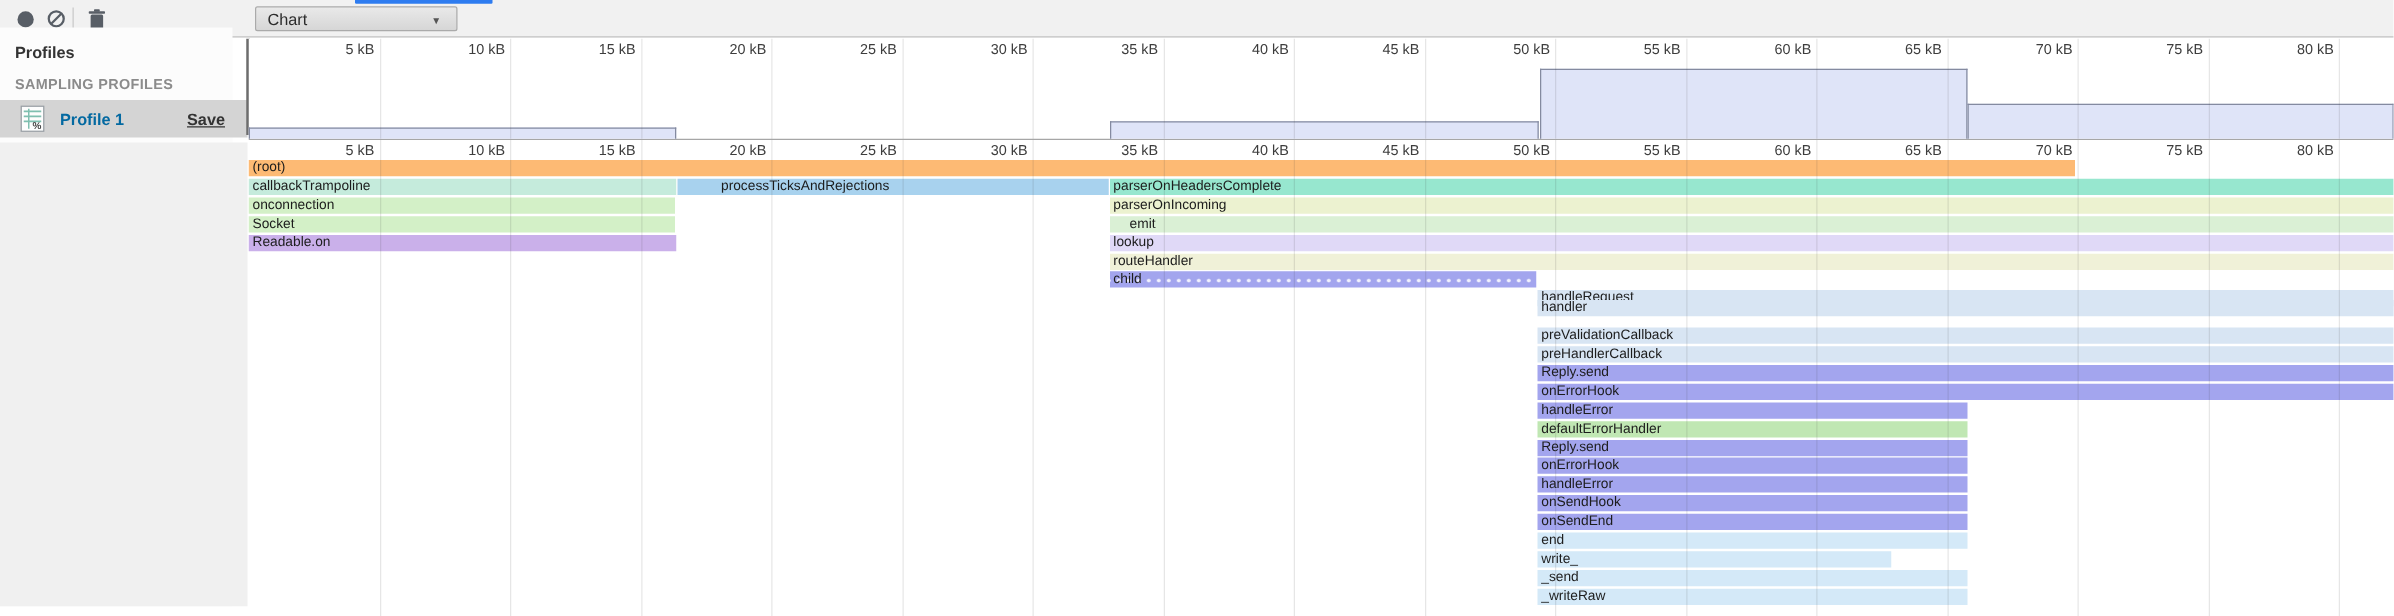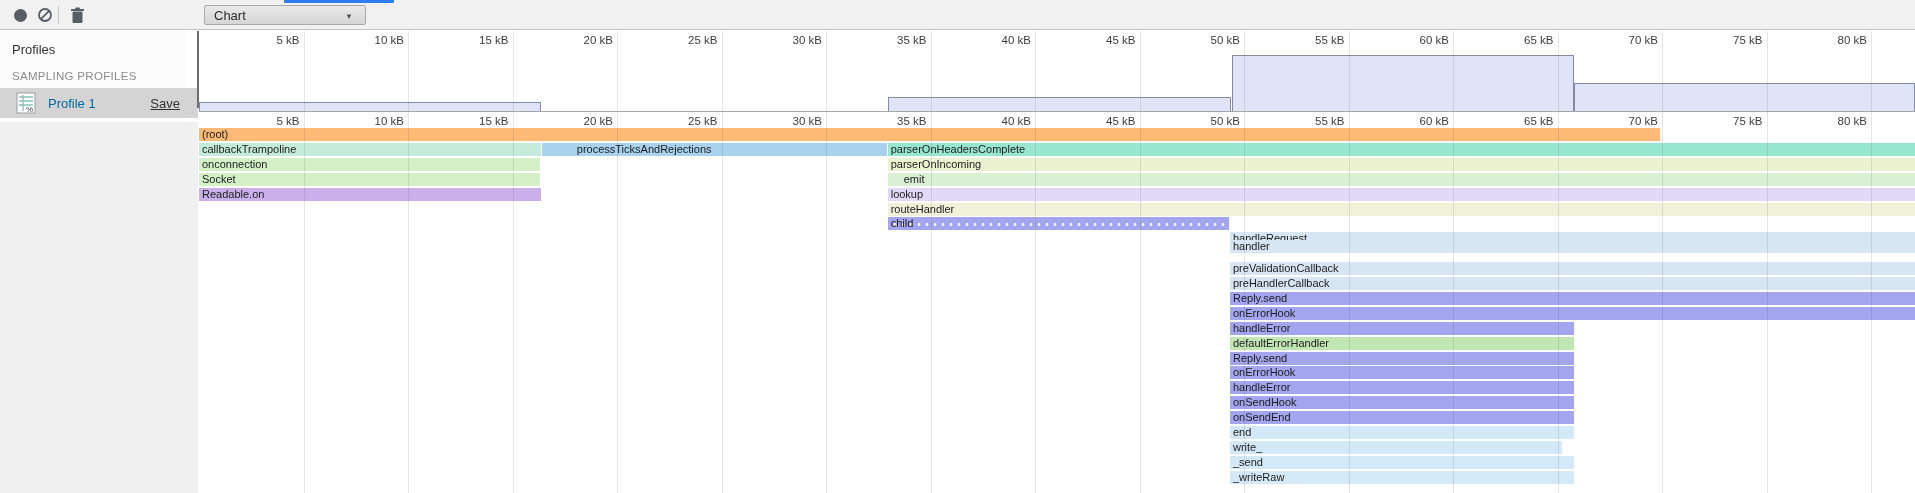--- a/index.html
+++ b/index.html
@@ -11,21 +11,21 @@
   .tool-btn{position:absolute;top:0;height:30px;display:flex;align-items:center;justify-content:center;cursor:pointer;}
   .record-dot{width:13px;height:13px;border-radius:50%;background:#585e66;}
   .tb-sep{position:absolute;left:58px;top:6px;width:1px;height:18px;background:#c9c9c9;}
   .tab-accent{position:absolute;top:0;height:3px;border-radius:0 0 1px 1px;}
   .chart-select{position:absolute;left:204px;top:5px;width:162px;height:20px;
         background:linear-gradient(#e9e9e9,#d6d6d6);border:1px solid #aaa;border-radius:2px;
         box-sizing:border-box;display:flex;align-items:center;cursor:pointer;}
   .chart-select .lbl{font-size:13px;color:#2b2b2b;padding-left:9px;}
   .chart-select .arrow{position:absolute;right:12px;top:6px;font-size:8px;color:#555;}
   
-  .sidebar{position:absolute;left:0;top:30px;width:186px;height:463px;background:#fcfcfc;}
+  .sidebar{position:absolute;left:0;top:22px;width:186px;height:463px;background:#fcfcfc;font-weight:bold;}
   .sb-title{position:absolute;left:12px;top:12px;font-size:13px;color:#333;}
   .sb-section{position:absolute;left:12px;top:40px;font-size:11.5px;color:#8b8b8b;letter-spacing:.3px;}
   .profile-row{position:absolute;left:0;top:58px;width:198px;height:30px;background:#d4d4d4;
                display:flex;align-items:center;cursor:pointer;}
   .profile-row .p-icon{margin-left:16px;}
   .profile-row .p-name{margin-left:12px;font-size:13px;color:#0369a1;}
   .save-link{position:absolute;right:6px;top:66px;font-size:13px;color:#333;
              text-decoration:underline;cursor:pointer;}
   .sb-filler{position:absolute;left:0;top:92px;width:198px;height:371px;background:#f0f0f0;}
   .splitter{position:absolute;left:197px;top:31px;width:3px;height:77px;background:#6d6d6d;}
@@ -183,19 +183,19 @@
         <div class="bar" style="left: 1031px; width: 684.9px; top: 179.9px; background-color: rgb(163, 165, 238);"><span>Reply.send</span></div>
         <div class="bar" style="left: 1031px; width: 684.9px; top: 194.8px; background-color: rgb(163, 165, 238);"><span>onErrorHook</span></div>
         <div class="bar" style="left: 1031px; width: 344.2px; top: 209.7px; background-color: rgb(163, 165, 238);"><span>handleError</span></div>
         <div class="bar" style="left: 1031px; width: 344.2px; top: 224.6px; background-color: rgb(192, 231, 179);"><span>defaultErrorHandler</span></div>
         <div class="bar" style="left: 1031px; width: 344.2px; top: 239.5px; background-color: rgb(163, 165, 238);"><span>Reply.send</span></div>
         <div class="bar" style="left: 1031px; width: 344.2px; top: 254.4px; background-color: rgb(163, 165, 238);"><span>onErrorHook</span></div>
         <div class="bar" style="left: 1031px; width: 344.2px; top: 269.3px; background-color: rgb(163, 165, 238);"><span>handleError</span></div>
         <div class="bar" style="left: 1031px; width: 344.2px; top: 284.2px; background-color: rgb(163, 165, 238);"><span>onSendHook</span></div>
         <div class="bar" style="left: 1031px; width: 344.2px; top: 299.1px; background-color: rgb(163, 165, 238);"><span>onSendEnd</span></div>
         <div class="bar" style="left: 1031px; width: 344.2px; top: 314px; background-color: rgb(212, 233, 248);"><span>end</span></div>
-        <div class="bar" style="left: 1031px; width: 332px; top: 328.9px; background-color: rgb(212, 233, 248);"><span>write_</span></div>
+        <div class="bar" style="left: 1031px; width: 283px; top: 328.9px; background-color: rgb(212, 233, 248);"><span>write_</span></div>
         <div class="bar" style="left: 1031px; width: 344.2px; top: 343.8px; background-color: rgb(212, 233, 248);"><span>_send</span></div>
         <div class="bar" style="left: 1031px; width: 344.2px; top: 358.7px; background-color: rgb(212, 233, 248);"><span>_writeRaw</span></div>
       </div>
   </div>
 
 </div>
 
 </body></html>

